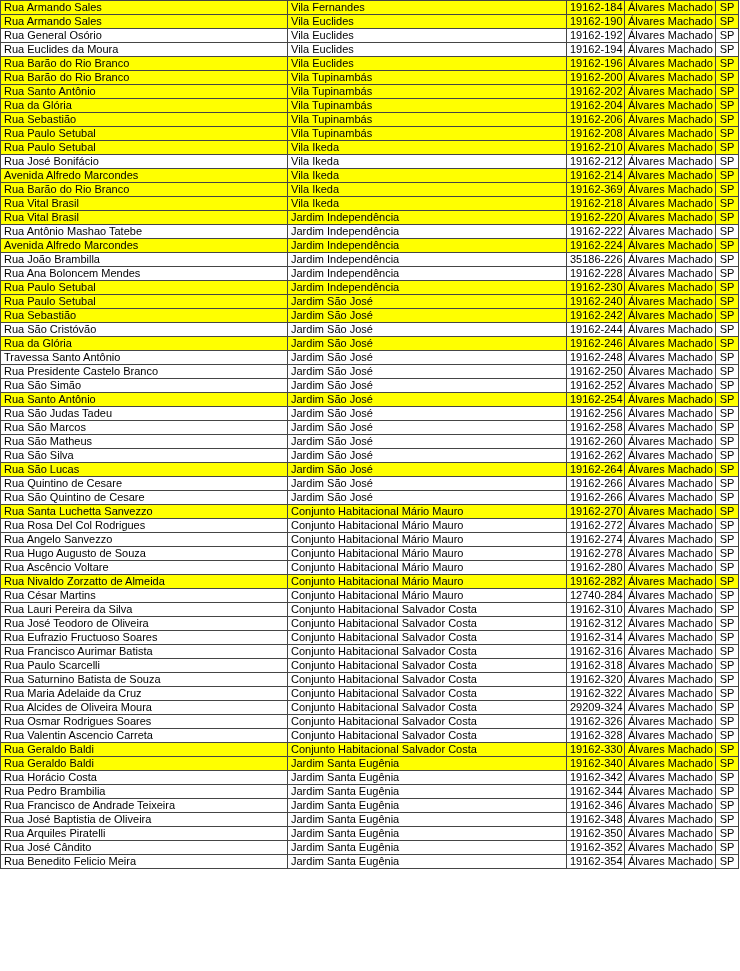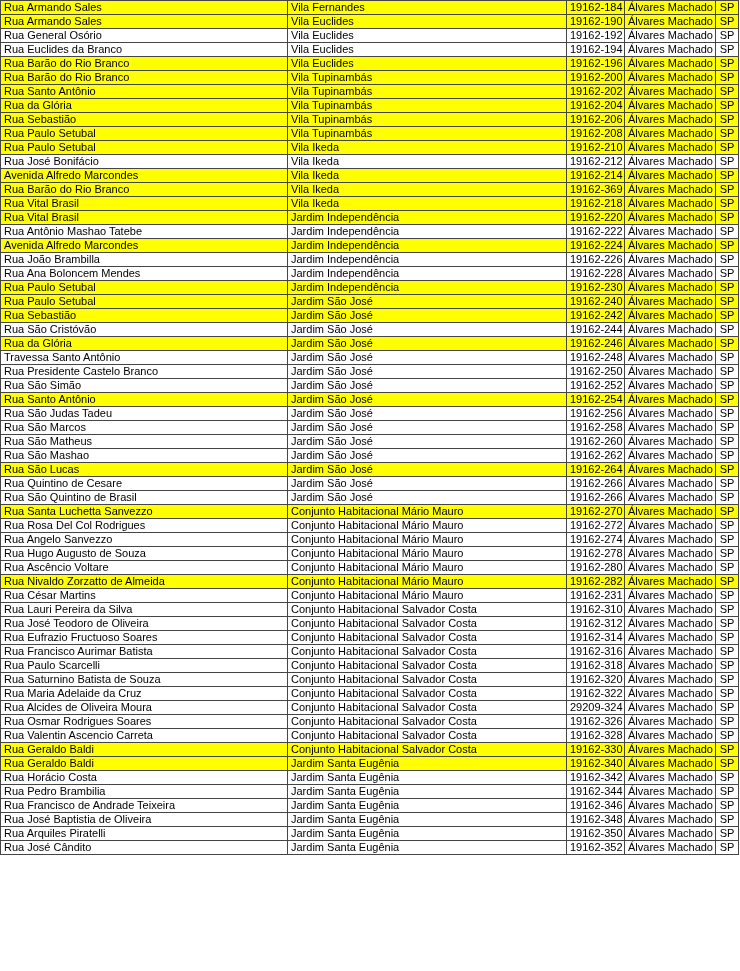--- a/index.html
+++ b/index.html
@@ -63,21 +63,21 @@
           <td class="c-state">SP</td>
         </tr>
         <tr>
           <td class="c-street">Rua General Osório</td>
           <td class="c-neighborhood">Vila Euclides</td>
           <td class="c-cep">19162-192</td>
           <td class="c-city">Álvares Machado</td>
           <td class="c-state">SP</td>
         </tr>
         <tr>
-          <td class="c-street">Rua Euclides da Branco</td>
+          <td class="c-street">Rua Euclides da Moura</td>
           <td class="c-neighborhood">Vila Euclides</td>
           <td class="c-cep">19162-194</td>
           <td class="c-city">Álvares Machado</td>
           <td class="c-state">SP</td>
         </tr>
         <tr class="hl">
           <td class="c-street">Rua Barão do Rio Branco</td>
           <td class="c-neighborhood">Vila Euclides</td>
           <td class="c-cep">19162-196</td>
           <td class="c-city">Álvares Machado</td>
@@ -170,21 +170,21 @@
         <tr class="hl">
           <td class="c-street">Avenida Alfredo Marcondes</td>
           <td class="c-neighborhood">Jardim Independência</td>
           <td class="c-cep">19162-224</td>
           <td class="c-city">Álvares Machado</td>
           <td class="c-state">SP</td>
         </tr>
         <tr>
           <td class="c-street">Rua João Brambilla</td>
           <td class="c-neighborhood">Jardim Independência</td>
-          <td class="c-cep">19162-226</td>
+          <td class="c-cep">35186-226</td>
           <td class="c-city">Álvares Machado</td>
           <td class="c-state">SP</td>
         </tr>
         <tr>
           <td class="c-street">Rua Ana Boloncem Mendes</td>
           <td class="c-neighborhood">Jardim Independência</td>
           <td class="c-cep">19162-228</td>
           <td class="c-city">Álvares Machado</td>
           <td class="c-state">SP</td>
         </tr>
@@ -266,42 +266,42 @@
           <td class="c-state">SP</td>
         </tr>
         <tr>
           <td class="c-street">Rua São Matheus</td>
           <td class="c-neighborhood">Jardim São José</td>
           <td class="c-cep">19162-260</td>
           <td class="c-city">Álvares Machado</td>
           <td class="c-state">SP</td>
         </tr>
         <tr>
-          <td class="c-street">Rua São Mashao</td>
+          <td class="c-street">Rua São Silva</td>
           <td class="c-neighborhood">Jardim São José</td>
           <td class="c-cep">19162-262</td>
           <td class="c-city">Álvares Machado</td>
           <td class="c-state">SP</td>
         </tr>
         <tr class="hl">
           <td class="c-street">Rua São Lucas</td>
           <td class="c-neighborhood">Jardim São José</td>
           <td class="c-cep">19162-264</td>
           <td class="c-city">Álvares Machado</td>
           <td class="c-state">SP</td>
         </tr>
         <tr>
           <td class="c-street">Rua Quintino de Cesare</td>
           <td class="c-neighborhood">Jardim São José</td>
           <td class="c-cep">19162-266</td>
           <td class="c-city">Álvares Machado</td>
           <td class="c-state">SP</td>
         </tr>
         <tr>
-          <td class="c-street">Rua São Quintino de Brasil</td>
+          <td class="c-street">Rua São Quintino de Cesare</td>
           <td class="c-neighborhood">Jardim São José</td>
           <td class="c-cep">19162-266</td>
           <td class="c-city">Álvares Machado</td>
           <td class="c-state">SP</td>
         </tr>
         <tr class="hl">
           <td class="c-street">Rua Santa Luchetta Sanvezzo</td>
           <td class="c-neighborhood">Conjunto Habitacional Mário Mauro</td>
           <td class="c-cep">19162-270</td>
           <td class="c-city">Álvares Machado</td>
@@ -338,21 +338,21 @@
         <tr class="hl">
           <td class="c-street">Rua Nivaldo Zorzatto de Almeida</td>
           <td class="c-neighborhood">Conjunto Habitacional Mário Mauro</td>
           <td class="c-cep">19162-282</td>
           <td class="c-city">Álvares Machado</td>
           <td class="c-state">SP</td>
         </tr>
         <tr>
           <td class="c-street">Rua César Martins</td>
           <td class="c-neighborhood">Conjunto Habitacional Mário Mauro</td>
-          <td class="c-cep">19162-231</td>
+          <td class="c-cep">12740-284</td>
           <td class="c-city">Álvares Machado</td>
           <td class="c-state">SP</td>
         </tr>
         <tr>
           <td class="c-street">Rua Lauri Pereira da Silva</td>
           <td class="c-neighborhood">Conjunto Habitacional Salvador Costa</td>
           <td class="c-cep">19162-310</td>
           <td class="c-city">Álvares Machado</td>
           <td class="c-state">SP</td>
         </tr>
@@ -465,18 +465,25 @@
           <td class="c-street">Rua Arquiles Piratelli</td>
           <td class="c-neighborhood">Jardim Santa Eugênia</td>
           <td class="c-cep">19162-350</td>
           <td class="c-city">Álvares Machado</td>
           <td class="c-state">SP</td>
         </tr>
         <tr>
           <td class="c-street">Rua José Cândito</td>
           <td class="c-neighborhood">Jardim Santa Eugênia</td>
           <td class="c-cep">19162-352</td>
+          <td class="c-city">Álvares Machado</td>
+          <td class="c-state">SP</td>
+        </tr>
+        <tr>
+          <td class="c-street">Rua Benedito Felicio Meira</td>
+          <td class="c-neighborhood">Jardim Santa Eugênia</td>
+          <td class="c-cep">19162-354</td>
           <td class="c-city">Álvares Machado</td>
           <td class="c-state">SP</td>
         </tr>
       </tbody>
   </table>
 </div>
 
 </body></html>

